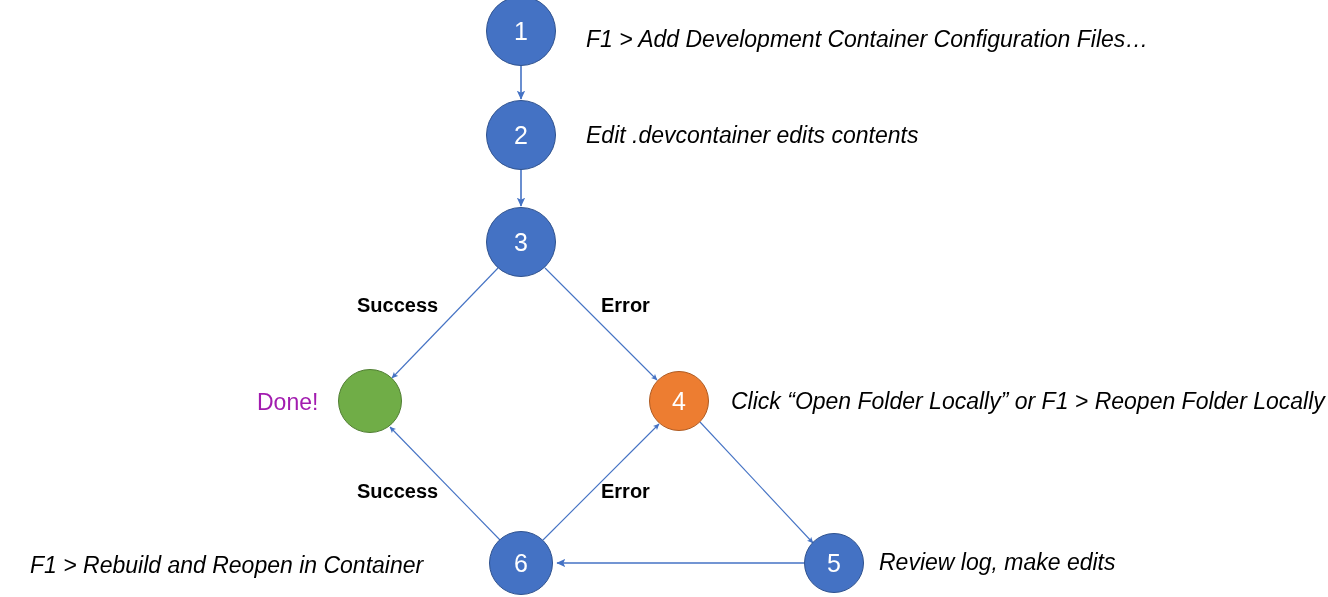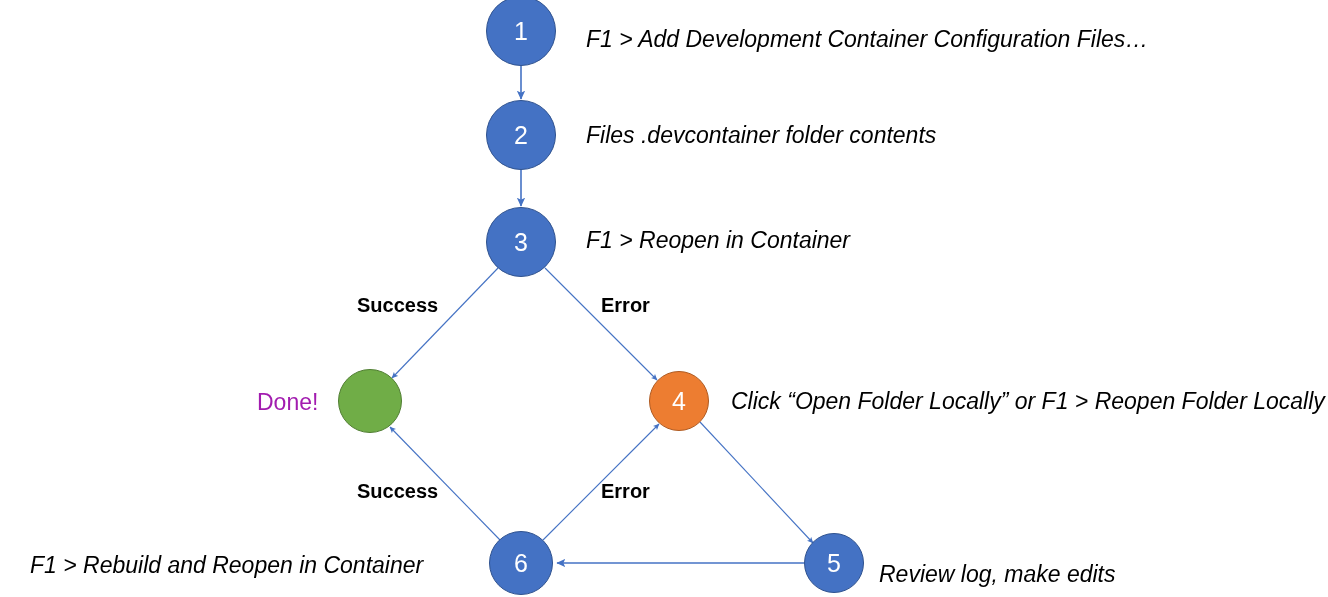--- a/index.html
+++ b/index.html
@@ -125,27 +125,26 @@
   <div class="node-circle node-blue" style="left:489px;top:531px;width:64px;height:64px;">
     <span>6</span>
   </div>
 
   <div class="node-circle node-green" style="left:338px;top:369px;width:64px;height:64px;">
     <span></span>
   </div>
 
   <div class="step-label" style="left:586px;top:28px;">F1 &gt; Add Development Container Configuration Files…</div>
 
-  <div class="step-label" style="left:586px;top:124px;">Files .devcontainer folder contents</div>
+  <div class="step-label" style="left:586px;top:124px;">Edit .devcontainer edits contents</div>
 
-  <div class="step-label" style="left:586px;top:229px;">F1 &gt; Reopen in Container</div>
 
   <div class="step-label" style="left:731px;top:390px;">Click “Open Folder Locally” or F1 &gt; Reopen Folder Locally</div>
 
-  <div class="step-label" style="left:879px;top:551px;margin-top:12px;">Review log, make edits</div>
+  <div class="step-label" style="left:879px;top:551px;">Review log, make edits</div>
 
   <div class="step-label" style="left:30px;top:554px;">F1 &gt; Rebuild and Reopen in Container</div>
 
   <div class="plain-label" style="left:257px;top:391px;">Done!</div>
 
   <div class="edge-label" style="left:357px;top:295px;">Success</div>
 
   <div class="edge-label" style="left:601px;top:295px;">Error</div>
 
   <div class="edge-label" style="left:357px;top:481px;">Success</div>

